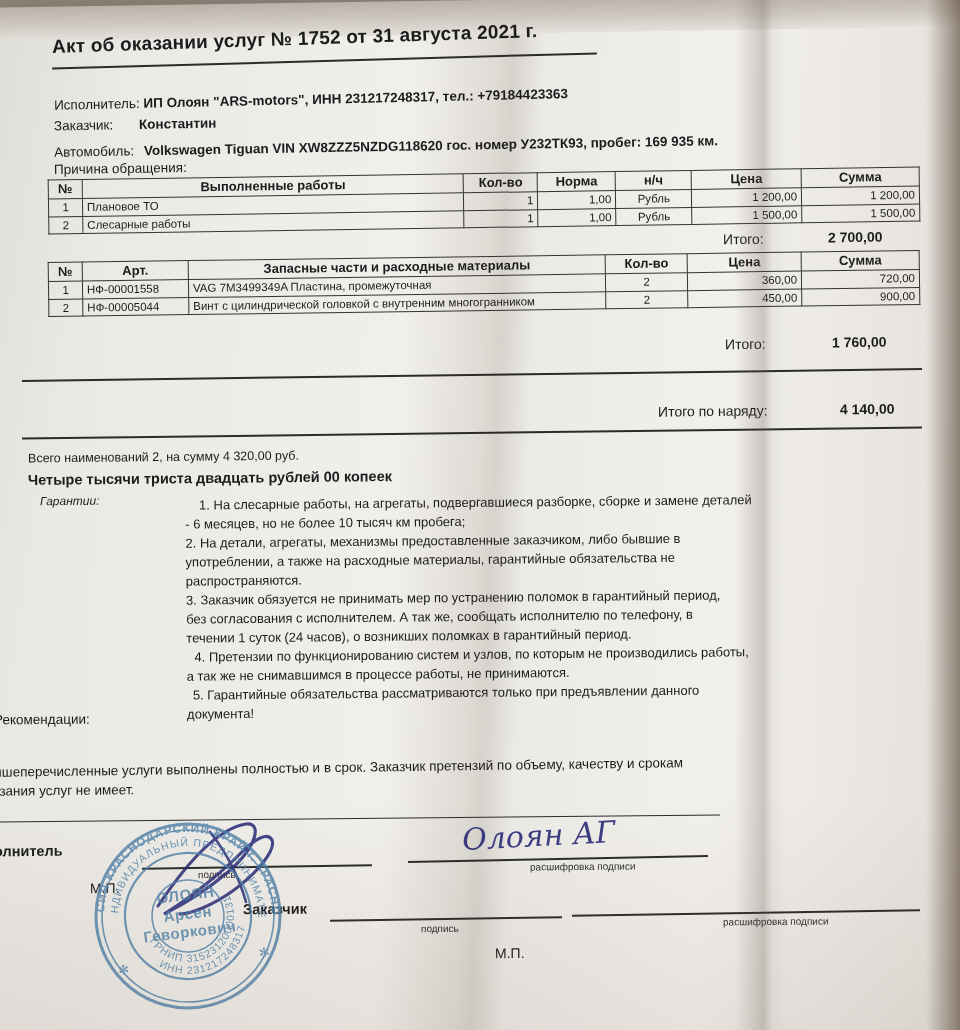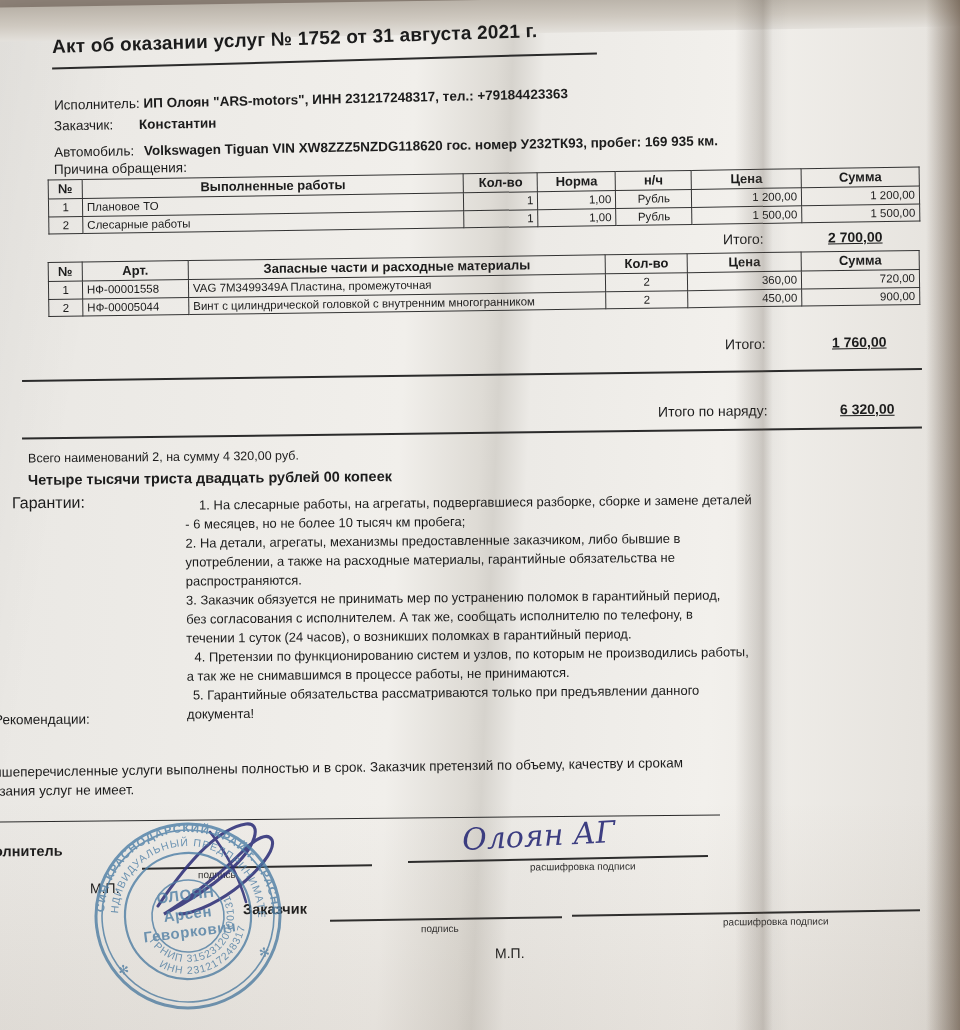--- a/index.html
+++ b/index.html
@@ -61,21 +61,21 @@
     background:transparent;
   }
   table.doctbl td, table.doctbl th{
     border:1.3px solid #333; padding:1px 4px; font-weight:normal;
     line-height:1.25; background:transparent;
   }
   table.doctbl th{ font-weight:bold; font-size:13px; text-align:center; }
   td.num, th.num{ text-align:right; }
   td.ctr, th.ctr{ text-align:center; }
 
-  .totrow{ position:absolute; font-size:14px; font-weight:bold;text-decoration:underline; }
+  .totrow{ position:absolute; font-size:14px; font-weight:bold; }
   .totlbl{ position:absolute; font-size:14px; }
 
   .para{ position:absolute; font-size:13px; line-height:19px; white-space:normal; }
   .bold{ font-weight:bold; }
 
   .sigline{ position:absolute; background:#2b2b2b; height:1.5px; }
   .siglabel{ position:absolute; font-size:10px; color:#2d2d2d; }
   .sigrole{ position:absolute; font-size:14.5px; font-weight:bold; }
 
   
@@ -196,27 +196,27 @@
         <td class="num">900,00</td>
       </tr>
     </tbody>
   </table>
 
   <div class="totlbl" style="left:725px; top:336px; transform:rotate(-0.8deg);">Итого:</div>
   <div class="totrow" style="left:832px; top:334px; transform:rotate(-0.8deg);">1 760,00</div>
 
   <div class="rule" style="left:22px; top:374px; width:900px; transform:rotate(-0.75deg);"></div>
   <div class="totlbl" style="left:658px; top:403px; font-weight:normal; transform:rotate(-0.7deg);">Итого по наряду:</div>
-  <div class="totrow" style="left:840px; top:401px; transform:rotate(-0.7deg);">6 320,00</div>
+  <div class="totrow" style="left:840px; top:401px; transform:rotate(-0.7deg);">4 140,00</div>
   <div class="rule" style="left:22px; top:432px; width:900px; transform:rotate(-0.7deg);"></div>
 
   <div class="t sm" style="left:28px; top:450px; transform:rotate(-0.6deg);">Всего наименований 2, на сумму 4 320,00 руб.</div>
   <div class="t" style="left:28px; top:470px; font-size:14.5px; font-weight:bold; transform:rotate(-0.6deg);">Четыре тысячи триста двадцать рублей 00 копеек</div>
 
-  <div class="t" style="left:12px; top:494px; font-size:16px; transform:rotate(-0.5deg);">Гарантии:</div>
+  <div class="t" style="left:40px; top:494px; font-size:12px; transform:rotate(-0.5deg);font-style:italic;">Гарантии:</div>
 
   <div class="para" style="left:186px; top:492px; width:760px; transform:rotate(-0.55deg);">
     <div style="text-indent:14px;">1. На слесарные работы, на агрегаты, подвергавшиеся разборке, сборке и замене деталей</div>
     <div>- 6 месяцев, но не более 10 тысяч км пробега;</div>
     <div>2. На детали, агрегаты, механизмы предоставленные заказчиком, либо бывшие в</div>
     <div>употреблении, а также на расходные материалы, гарантийные обязательства не</div>
     <div>распространяются.</div>
     <div>3. Заказчик обязуется не принимать мер по устранению поломок в гарантийный период,</div>
     <div>без согласования с исполнителем. А так же, сообщать исполнителю по телефону, в</div>
     <div>течении 1 суток (24 часов), о возникших поломках в гарантийный период.</div>

